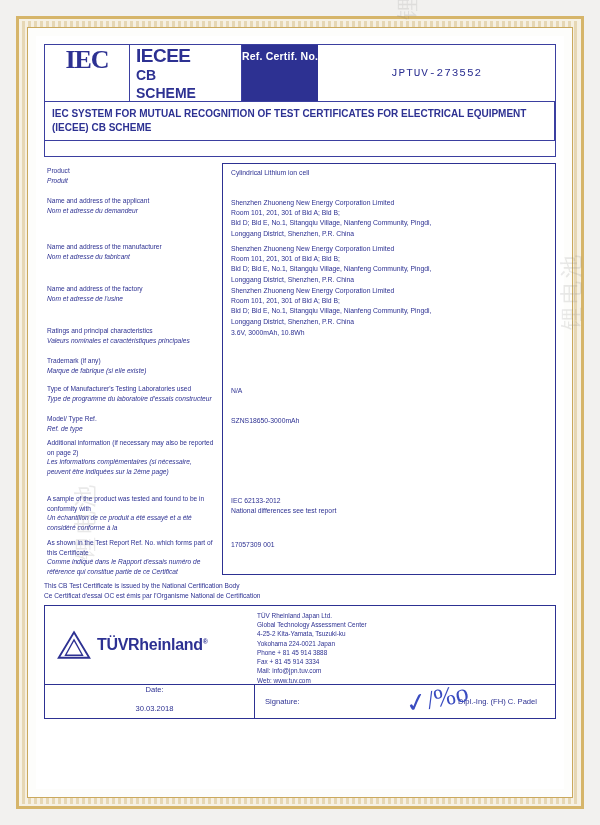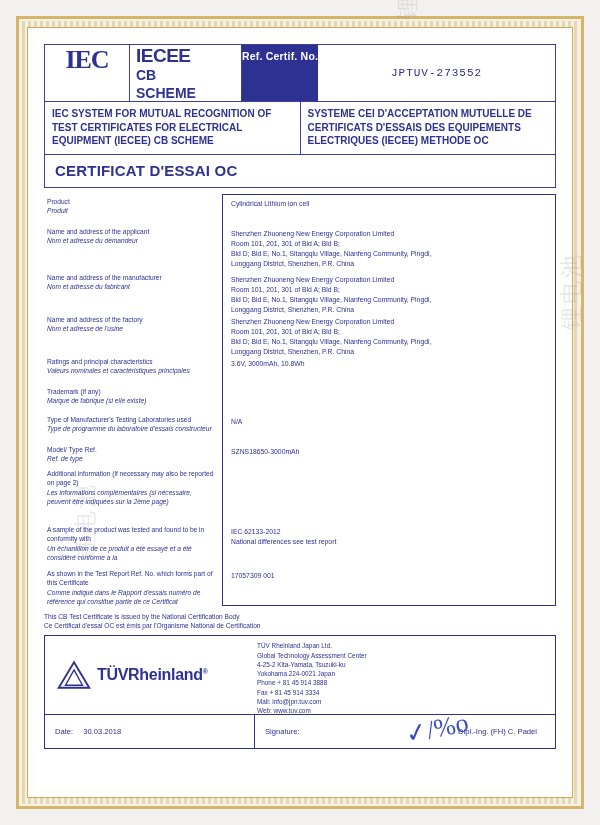--- a/index.html
+++ b/index.html
@@ -189,21 +189,21 @@
     margin:0 8px;
     border:1px solid #2d3192;border-top:none;
     display:flex;height:34px;box-sizing:border-box;
     align-items:center;
   }
   .sig-cell{
     display:flex;align-items:center;gap:10px;
     color:#2d3192;font-size:7.6px;padding-left:10px;
     box-sizing:border-box;
   }
-  .sig-date{width:210px;border-right:1px solid #2d3192;height:100%;}
+  .sig-date{width:210px;border-right:1px solid #2d3192;height:100%;flex-direction:column;}
   .sig-sign{flex:1;position:relative;}
   .sig-mark{
     position:absolute;left:150px;top:-14px;
     font-family:"Liberation Serif", serif;
     font-size:26px;color:#3a4cc0;
     transform:rotate(-12deg);
   }
   .sig-name{margin-left:auto;padding-right:18px;font-size:7.6px;}
 </style>
 </head>
@@ -225,25 +225,23 @@
         <span class="iecee-sub">SCHEME</span>
       </div>
       <div class="ref-box">
         <div class="ref-title">Ref. Certif. No.</div>
         <div class="ref-val">JPTUV-273552</div>
       </div>
     </div>
 
     <div class="sysbar">
       <div>IEC SYSTEM FOR MUTUAL RECOGNITION OF TEST CERTIFICATES FOR ELECTRICAL EQUIPMENT (IECEE) CB SCHEME</div>
-      <div>SYSTEME CEI D'ACCEPTATION MUTUELLE DE CERTIFICATS D'ESSAIS DES EQUIPEMENTS ELECTRIQUES (IECEE) METHODE OC</div>
     </div>
 
     <div class="cert-title-row">
-      <span>CERTIFICAT D'ESSAI OC</span>
     </div>
 
     <div class="tbl">
       <div class="col-label">
         <div class="rowlab r0">
           <div>Product</div>
           <div class="fr">Produit</div>
         </div>
         <div class="rowlab r1">
           <div>Name and address of the applicant</div>

